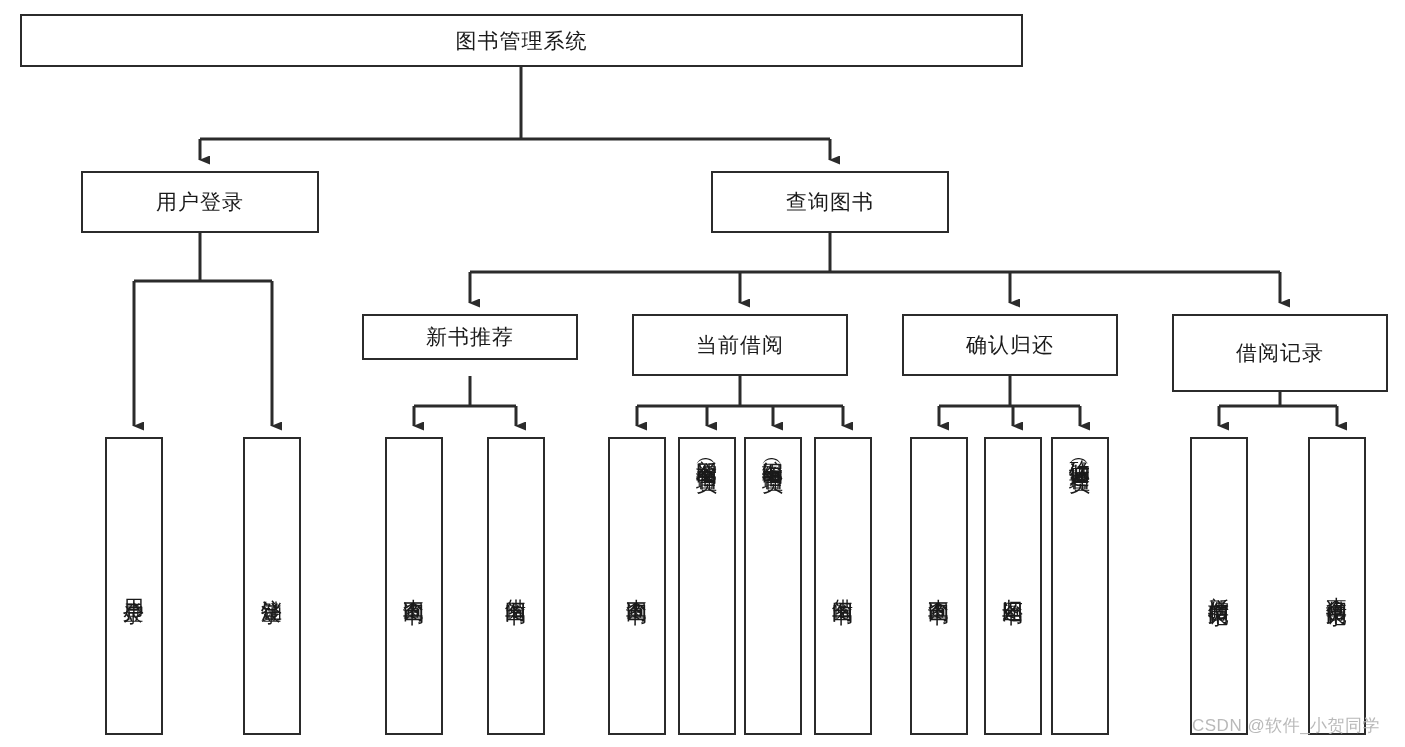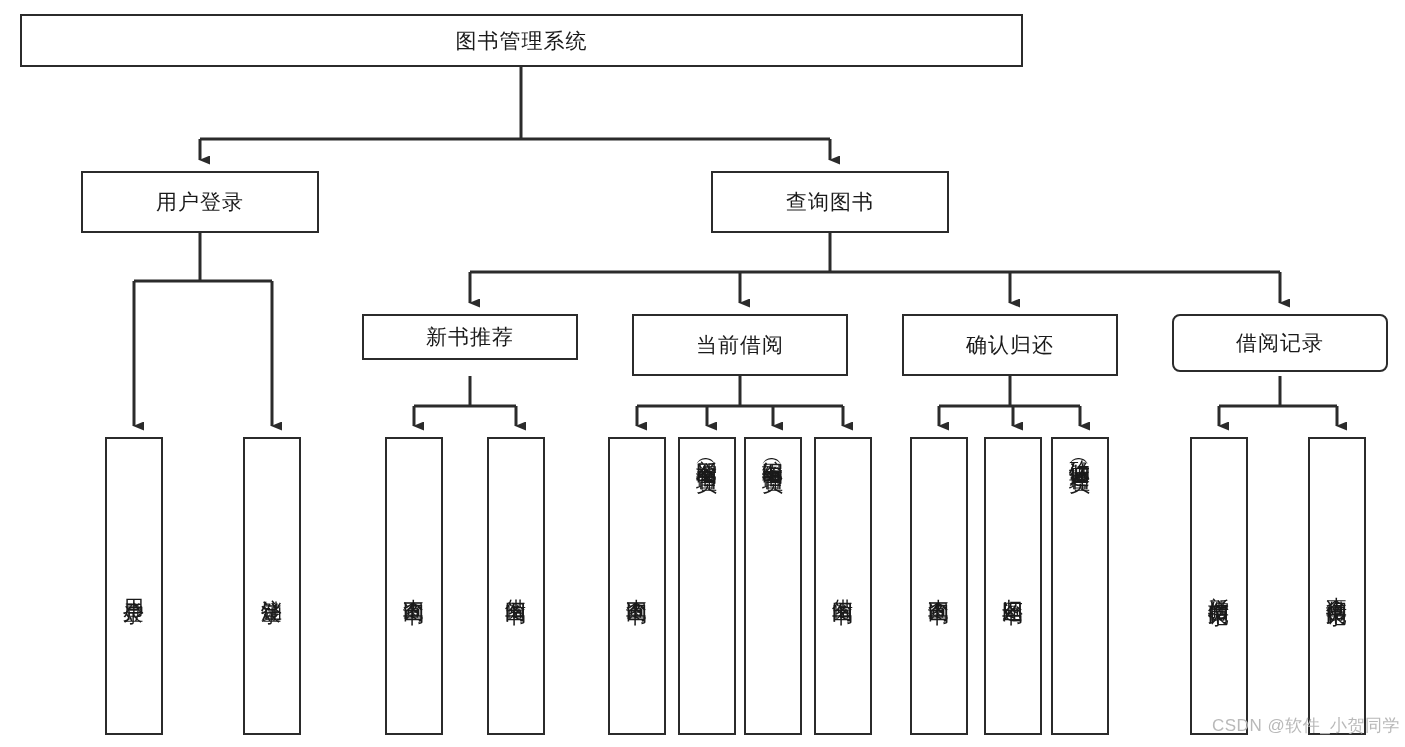--- a/index.html
+++ b/index.html
@@ -132,21 +132,21 @@
 
   <div class="node horiz" style="left:362px; top:314px; width:216px; height:46px;">
     <span class="node-label">新书推荐</span>
   </div>
   <div class="node horiz" style="left:632px; top:314px; width:216px; height:62px;">
     <span class="node-label">当前借阅</span>
   </div>
   <div class="node horiz" style="left:902px; top:314px; width:216px; height:62px;">
     <span class="node-label">确认归还</span>
   </div>
-  <div class="node horiz" style="left:1172px; top:314px; width:216px; height:58px;border-radius:8px;">
+  <div class="node horiz" style="left:1172px; top:314px; width:216px; height:78px;">
     <span class="node-label">借阅记录</span>
   </div>
 
   <div class="node vert" style="left:105px; top:437px; width:58px; height:298px;">
     <span class="node-label">用户登录</span>
   </div>
   <div class="node vert" style="left:243px; top:437px; width:58px; height:298px;">
     <span class="node-label">注销登录</span>
   </div>
 
@@ -180,15 +180,15 @@
     <span class="node-label">确认归还（管理员）</span>
   </div>
 
   <div class="node vert" style="left:1190px; top:437px; width:58px; height:298px;">
     <span class="node-label">新增借阅记录</span>
   </div>
   <div class="node vert" style="left:1308px; top:437px; width:58px; height:298px;">
     <span class="node-label">查询借阅记录</span>
   </div>
 
-  <div id="watermark" style="left:1192px; top:714px;margin-left:20px;">CSDN @软件_小贺同学</div>
+  <div id="watermark" style="left:1192px; top:714px;">CSDN @软件_小贺同学</div>
 
 </div>
 
 </body></html>

